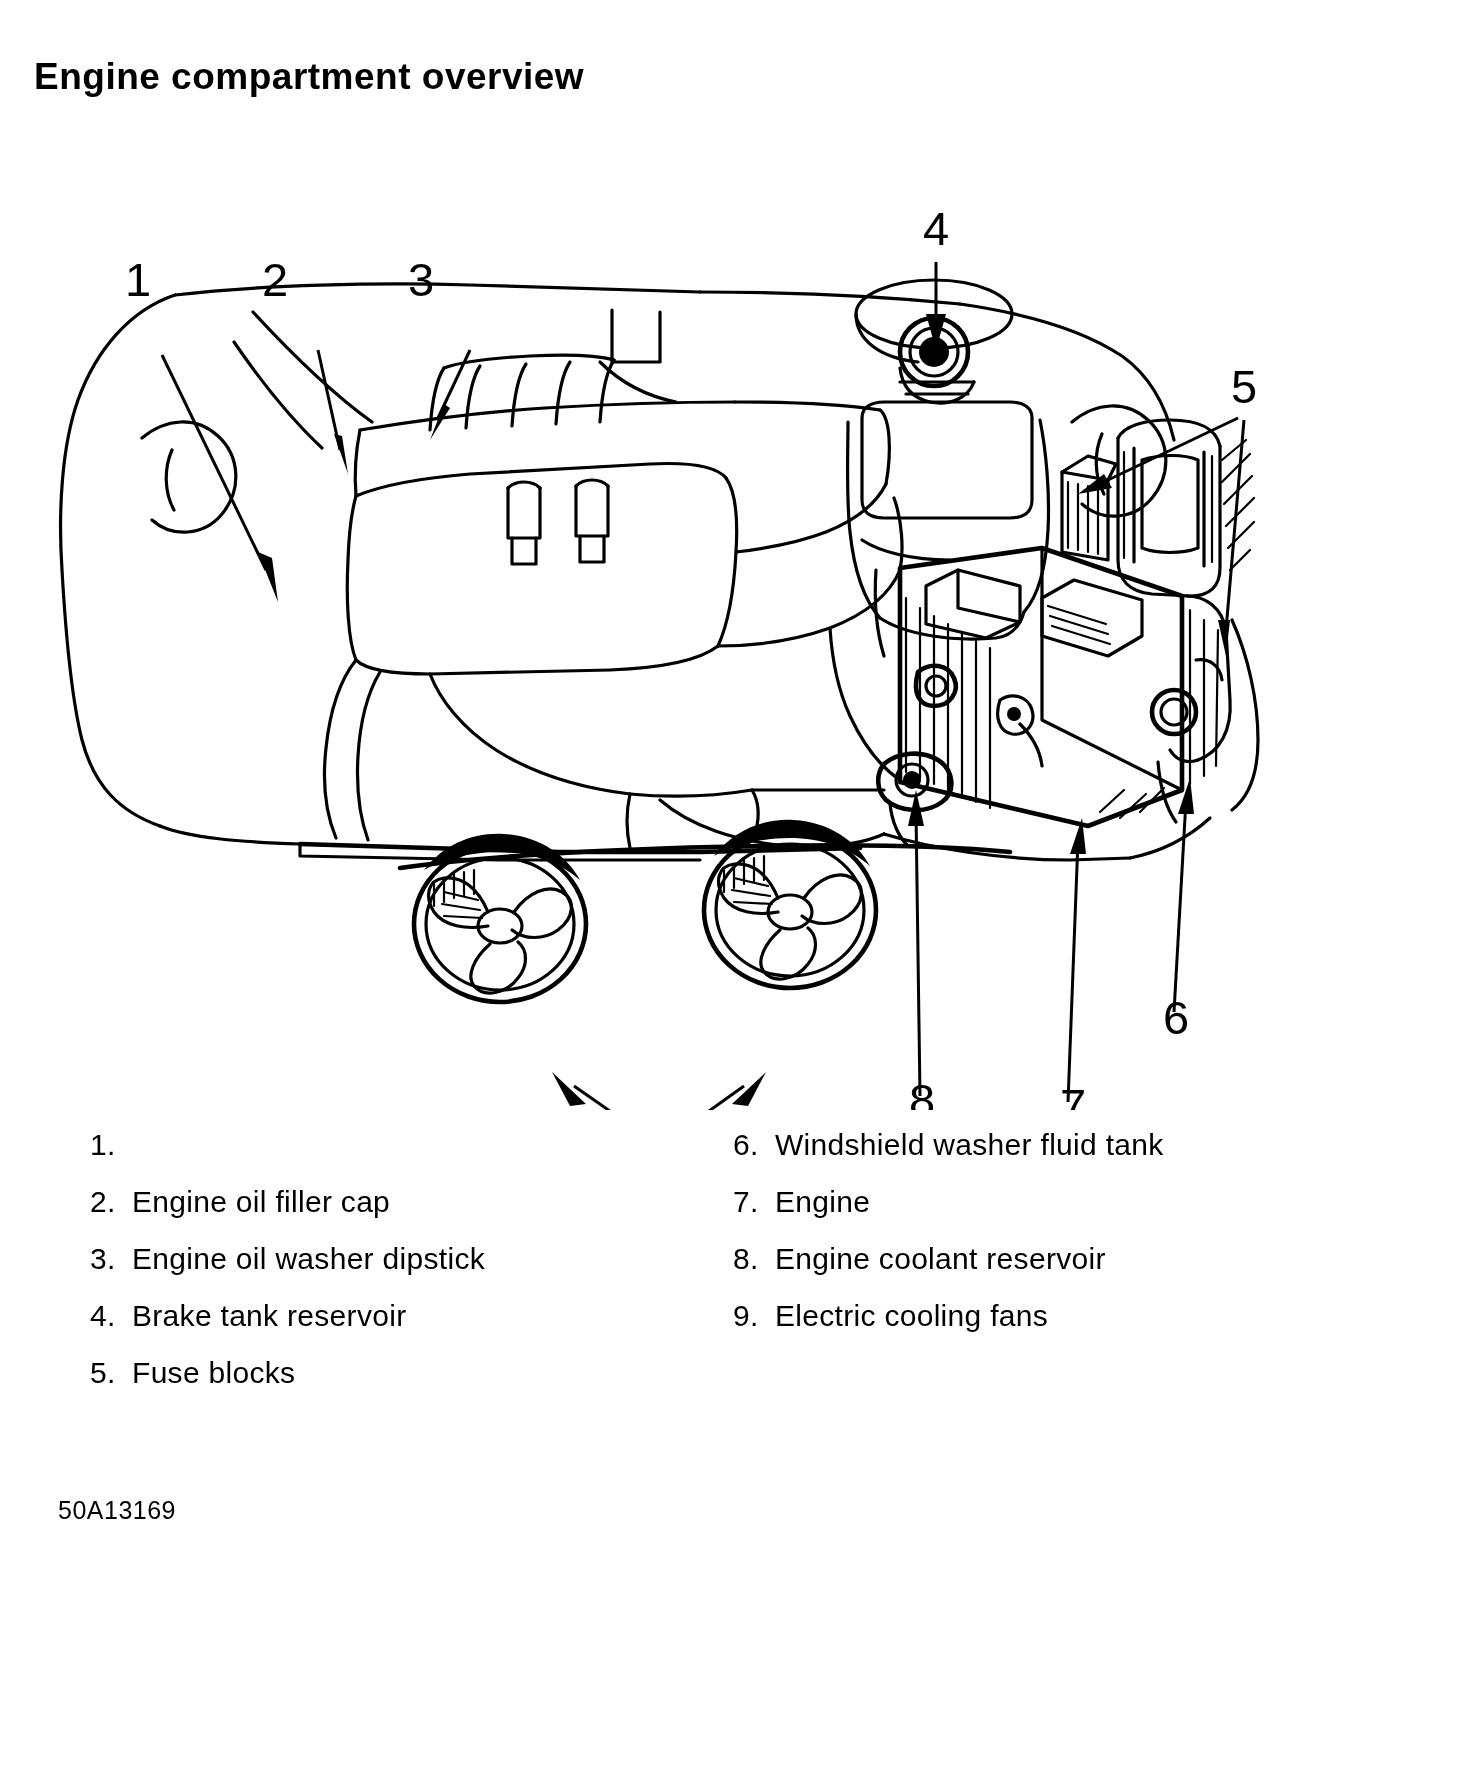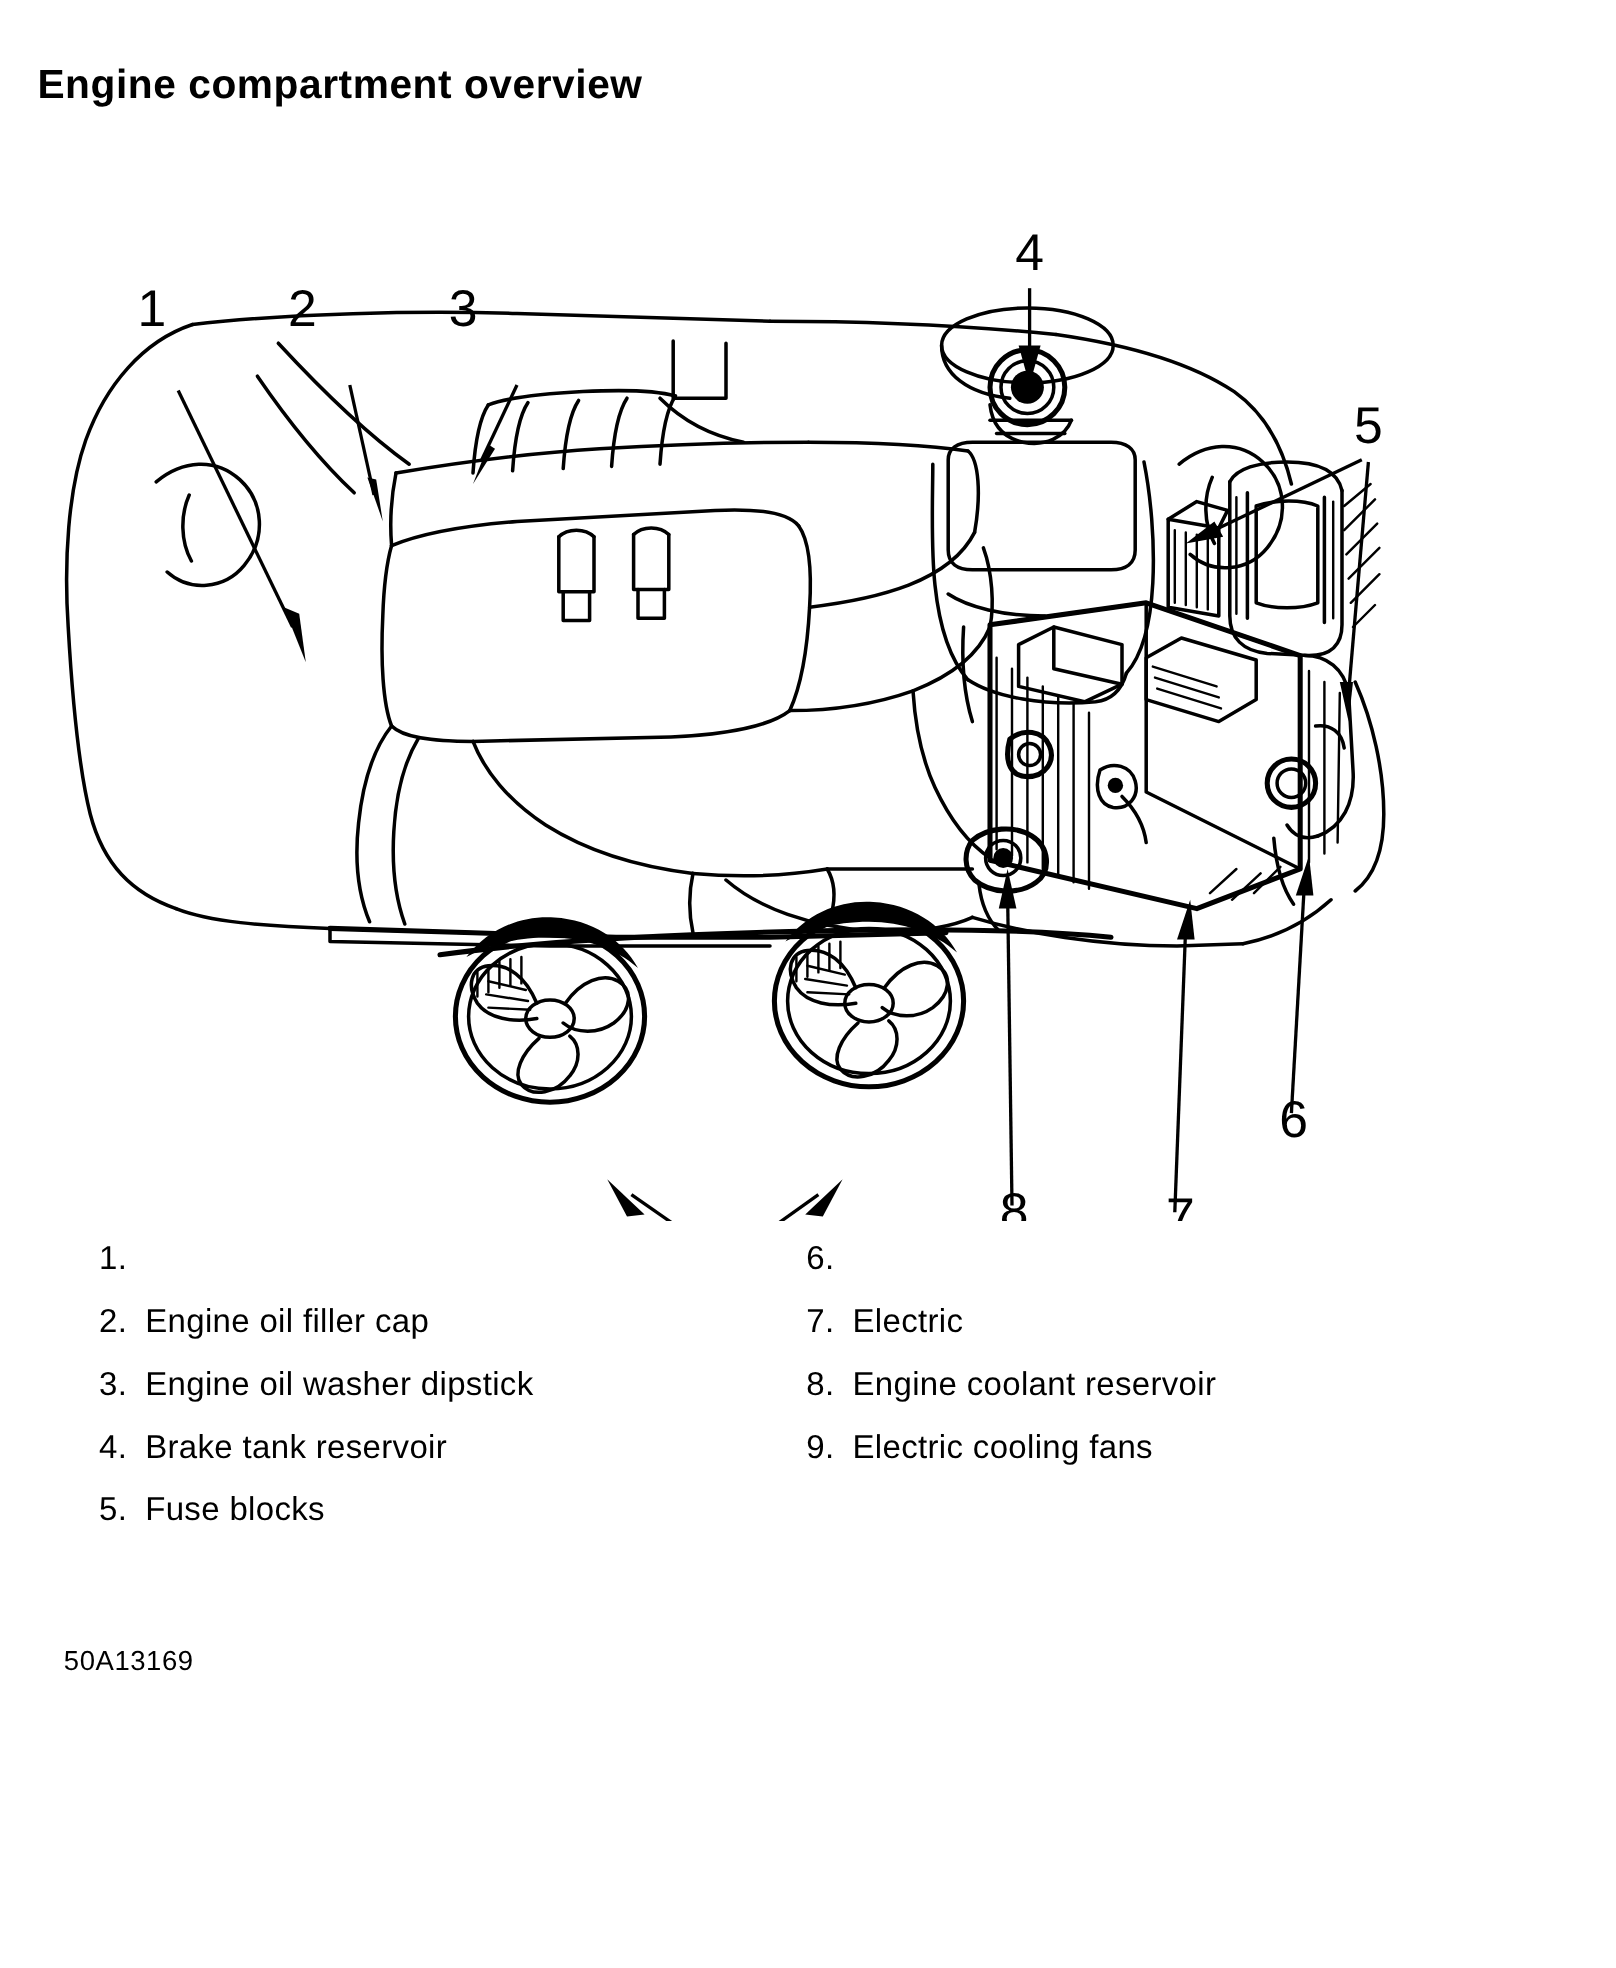--- a/index.html
+++ b/index.html
@@ -366,24 +366,25 @@
       </div>
       <div class="legend-item">
         <span class="legend-num">5.</span>
         <span class="legend-label">Fuse blocks</span>
       </div>
     </div>
 
     <div class="legend-col right">
       <div class="legend-item">
         <span class="legend-num">6.</span>
+        <span class="legend-label">Windshield washer fluid tank</span>
       </div>
       <div class="legend-item">
         <span class="legend-num">7.</span>
-        <span class="legend-label">Electric</span>
+        <span class="legend-label">Engine</span>
       </div>
       <div class="legend-item">
         <span class="legend-num">8.</span>
         <span class="legend-label">Engine coolant reservoir</span>
       </div>
       <div class="legend-item">
         <span class="legend-num">9.</span>
         <span class="legend-label">Electric cooling fans</span>
       </div>
     </div>

